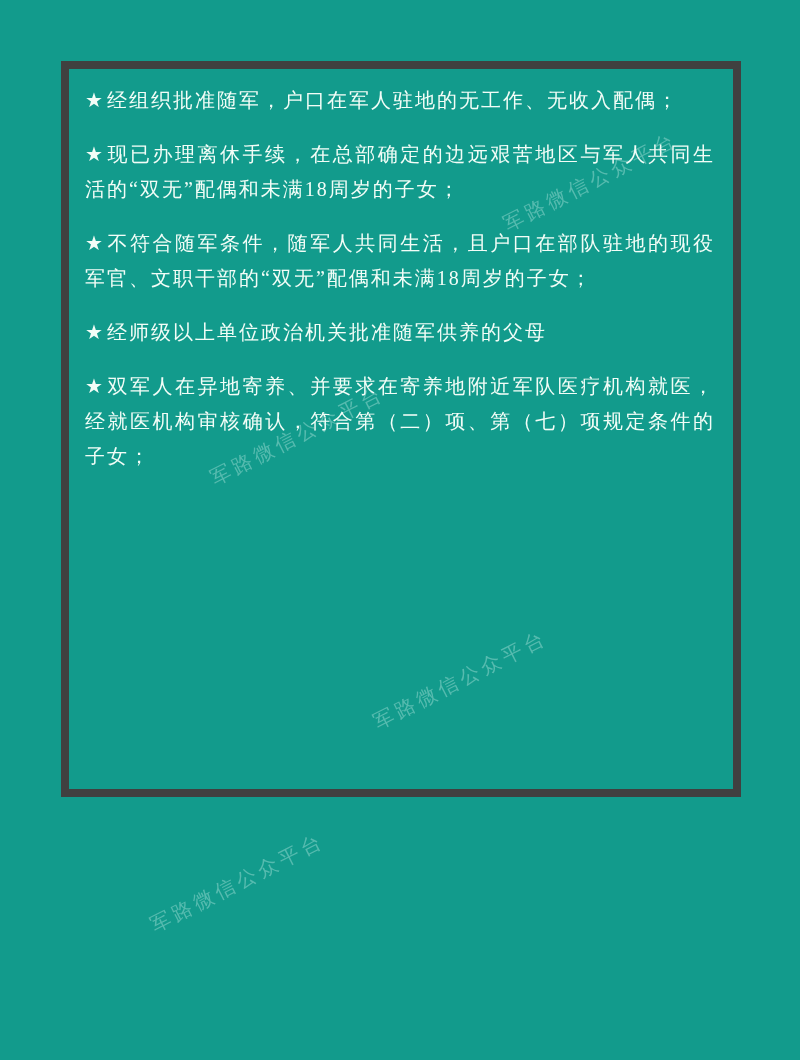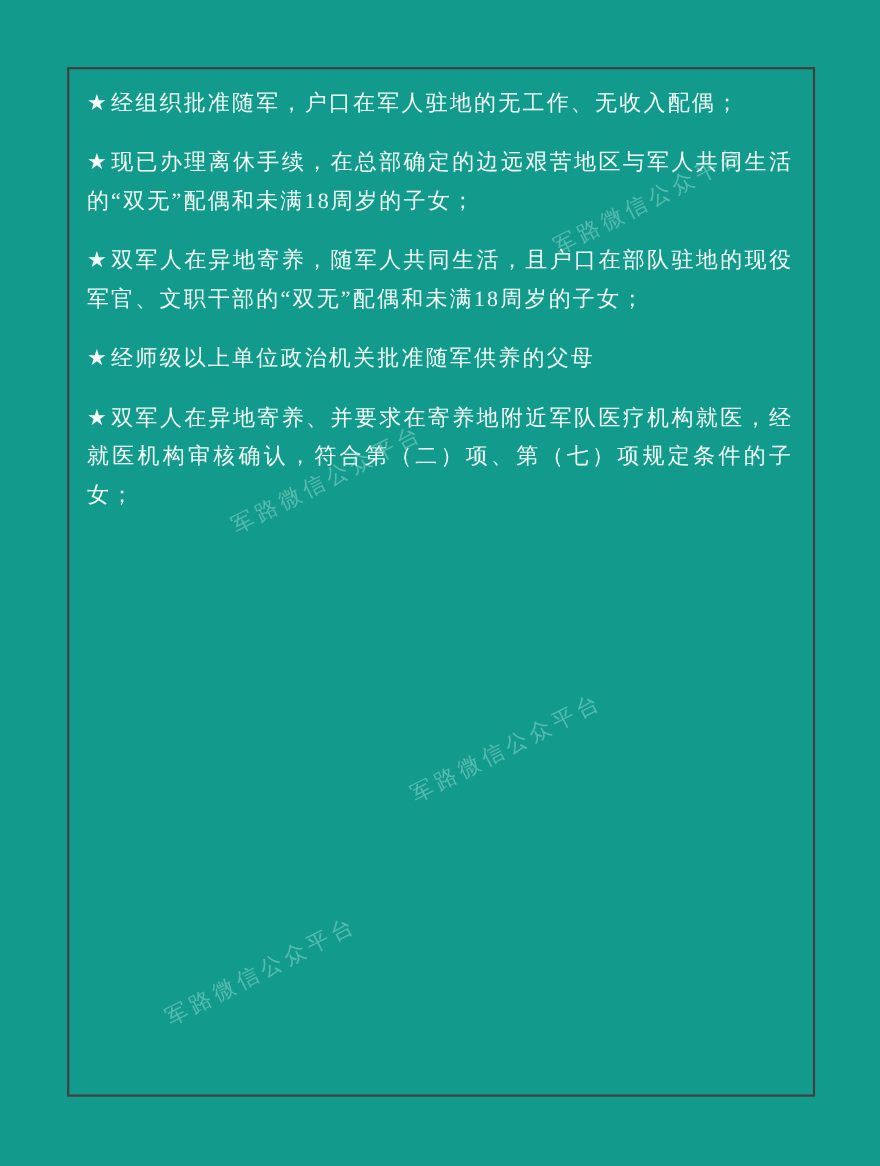--- a/index.html
+++ b/index.html
@@ -14,23 +14,23 @@
       overflow: hidden;
       font-family: "Liberation Serif", "DejaVu Serif", serif;
     }
 
     
     .frame {
       position: absolute;
       left: 61px;
       top: 61px;
       width: 680px;
-      height: 936px;
+      height: 736px;
       box-sizing: border-box;
-      border: 2px solid #404040;
+      border: 8px solid #404040;
       padding: 14px 18px 0 16px;
       z-index: 1;
     }
 
     
     .item {
       margin: 0 0 19px 0;
       font-size: 20px;
       line-height: 35px;
       letter-spacing: 2px;
@@ -72,21 +72,21 @@
 
 <div class="frame">
   <div>
 
     <p class="item"><span class="star">★</span><span>经组织批准随军，户口在军人驻地的无工作、无收入配偶；</span></p>
 
 
 
     <p class="item"><span class="star">★</span><span>现已办理离休手续，在总部确定的边远艰苦地区与军人共同生活的“双无”配偶和未满18周岁的子女；</span></p>
 
-    <p class="item"><span class="star">★</span><span>双军人在异地寄养，随军人共同生活，且户口在部队驻地的现役军官、文职干部的“双无”配偶和未满18周岁的子女；</span></p>
+    <p class="item"><span class="star">★</span><span>不符合随军条件，随军人共同生活，且户口在部队驻地的现役军官、文职干部的“双无”配偶和未满18周岁的子女；</span></p>
 
 
 
     <p class="item"><span class="star">★</span><span>经师级以上单位政治机关批准随军供养的父母</span></p>
 
     <p class="item"><span class="star">★</span><span>双军人在异地寄养、并要求在寄养地附近军队医疗机构就医，经就医机构审核确认，符合第（二）项、第（七）项规定条件的子女；</span></p>
 
   </div>
 </div>
 

